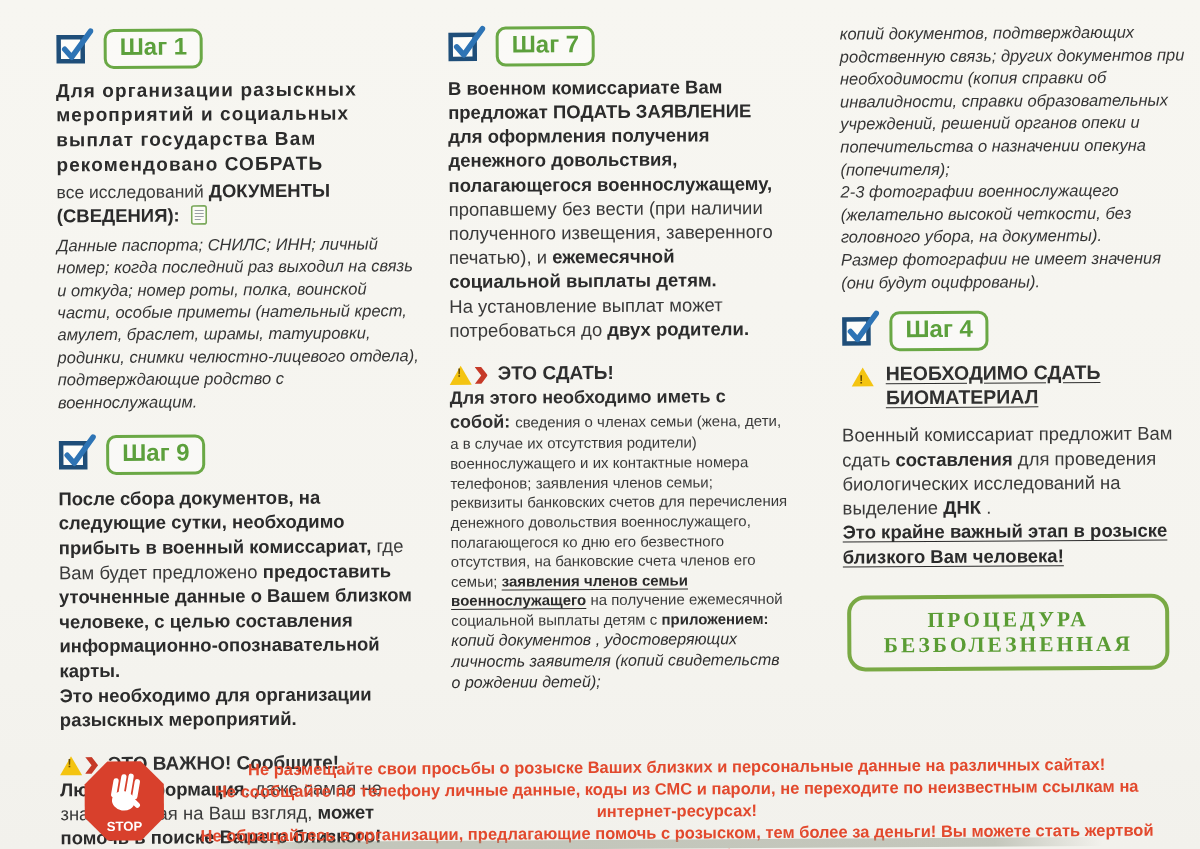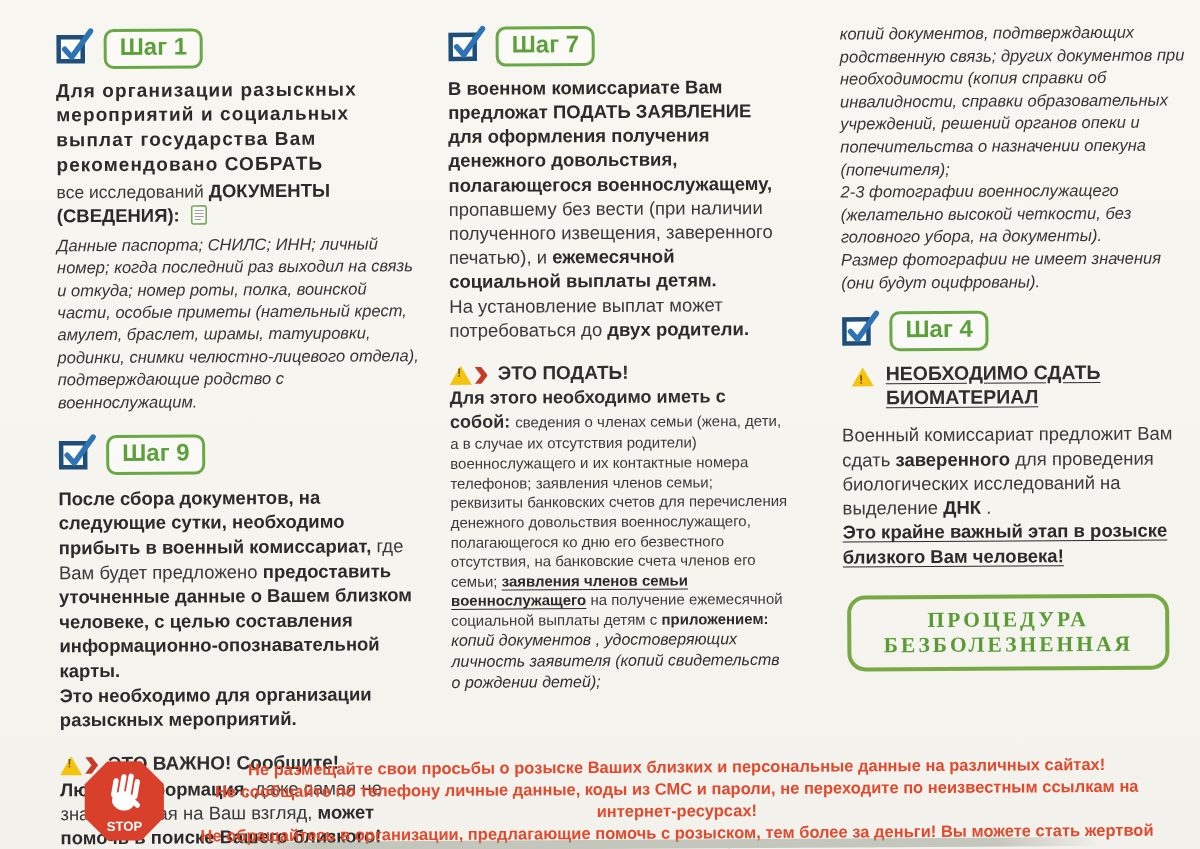--- a/index.html
+++ b/index.html
@@ -137,21 +137,21 @@
       <span class="b">В военном комиссариате Вам предложат ПОДАТЬ ЗАЯВЛЕНИЕ для оформления получения денежного довольствия, полагающегося военнослужащему,</span><span class="r"> пропавшему без вести (при наличии полученного извещения, заверенного печатью), и </span><span class="b">ежемесячной социальной выплаты детям.</span>
       <span class="block"><span class="r">На установление выплат может потребоваться до </span><span class="b">двух родители.</span></span>
     </div>
 
     <div class="warn-row">
       <span class="warn-glyph">
         <span class="tri"></span>
         <span class="excl">!</span>
         <span class="chev"></span>
       </span>
-      <span class="warn-title">ЭТО ПОДАТЬ!</span>
+      <span class="warn-title">ЭТО СДАТЬ!</span>
     </div>
     <div class="imp2-body">
       <span class="imp2-lead">Для этого необходимо иметь с собой: </span><span class="r">сведения о членах семьи (жена, дети, а в случае их отсутствия родители) военнослужащего и их контактные номера телефонов; заявления членов семьи; реквизиты банковских счетов для перечисления денежного довольствия военнослужащего, полагающегося ко дню его безвестного отсутствия, на банковские счета членов его семьи; </span><span class="b u">заявления членов семьи военнослужащего</span><span class="r"> на получение ежемесячной социальной выплаты детям с </span><span class="b">приложением:</span>
       <span class="it block">копий документов , удостоверяющих личность заявителя (копий свидетельств о рождении детей);</span>
     </div>
   </section>
 
   <section class="col" id="col3">
     <div class="c3-ital">копий документов, подтверждающих родственную связь; других документов при необходимости (копия справки об инвалидности, справки образовательных учреждений, решений органов опеки и попечительства о назначении опекуна (попечителя);</div>
     <div class="c3-ital">2-3 фотографии военнослужащего (желательно высокой четкости, без головного убора, на документы).</div>
@@ -167,21 +167,21 @@
 
     <div class="step4-warnrow">
       <span class="s4-glyph">
         <span class="tri"></span>
         <span class="excl" style="top:12px;">!</span>
       </span>
       <span class="s4title">НЕОБХОДИМО СДАТЬ БИОМАТЕРИАЛ</span>
     </div>
 
     <div class="p4">
-      <span class="r">Военный комиссариат предложит Вам сдать </span><span class="b">заверенного</span><span class="r"> для проведения биологических исследований на выделение </span><span class="b">ДНК</span><span class="r"> .</span>
+      <span class="r">Военный комиссариат предложит Вам сдать </span><span class="b">составления</span><span class="r"> для проведения биологических исследований на выделение </span><span class="b">ДНК</span><span class="r"> .</span>
       <span class="b u block">Это крайне важный этап в розыске близкого Вам человека!</span>
     </div>
 
     <div class="proc-box">ПРОЦЕДУРА БЕЗБОЛЕЗНЕННАЯ</div>
   </section>
 
   <svg class="stop-icon" viewBox="0 0 100 100">
     <polygon points="31,5 69,5 95,31 95,69 69,95 31,95 5,69 5,31" fill="#d8402c"></polygon>
     <g fill="#ffffff" transform="rotate(10 50 44)">
       <ellipse cx="50" cy="50" rx="13" ry="11"></ellipse>

